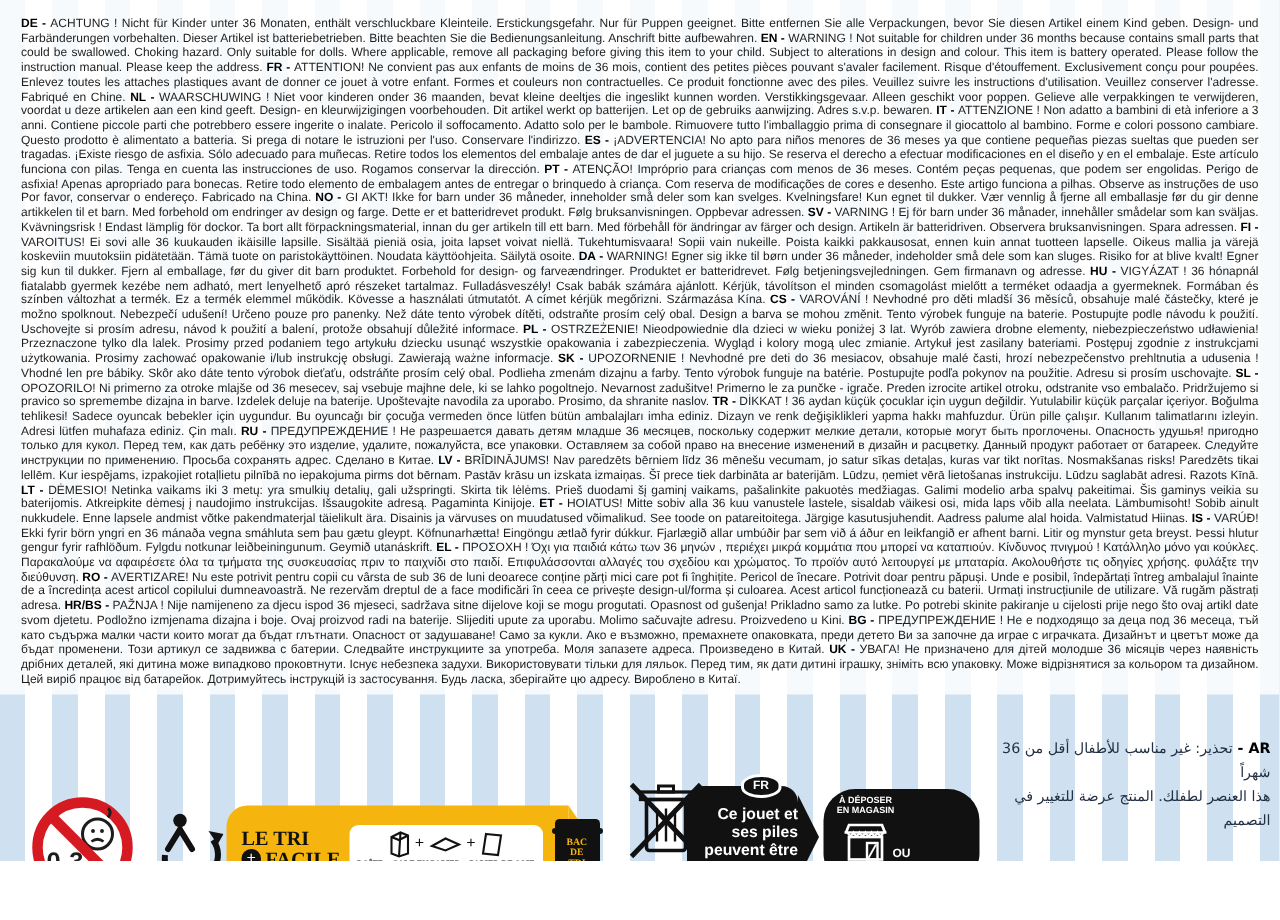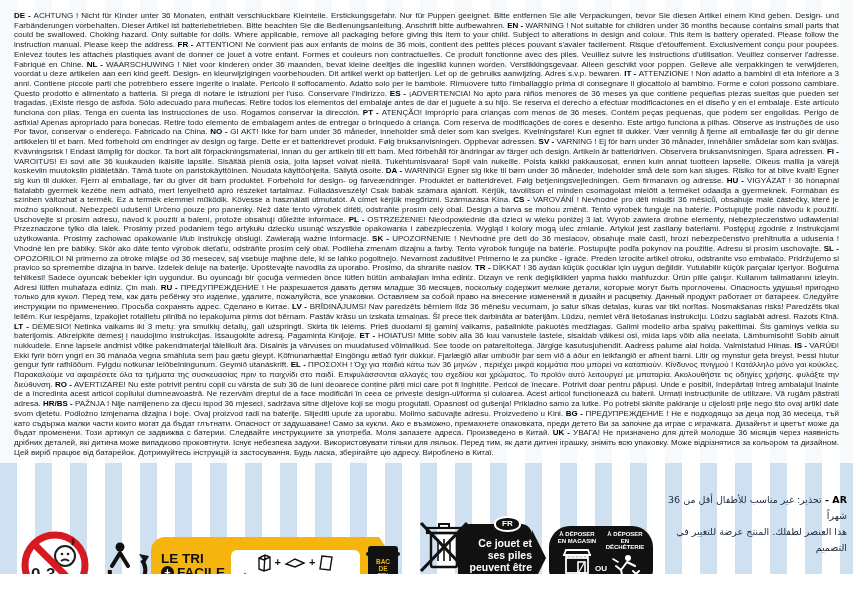--- a/index.html
+++ b/index.html
@@ -29,21 +29,21 @@
   
   .icon-abs{position:absolute;}
   
   .age{left:20px;top:530px;}
   
   .triman{left:103px;top:540px;}
   
   .tri-banner{
     position:absolute;left:151px;top:537px;width:228px;height:57px;
     background:#f5b40e;border-radius:14px 0 0 14px;
-    display:flex;align-items:center;gap:6px;padding-left:10px;box-sizing:border-box;
+    display:flex;align-items:center;gap:6px;padding-left:10px;box-sizing:border-box;font-family:Liberation Serif, serif;
   }
   .tri-banner::after{
     content:"";position:absolute;left:100%;top:0;
     border-top:28.5px solid transparent;border-bottom:28.5px solid transparent;
     border-left:19px solid #f5b40e;
   }
   .tri-text{color:#111;font-weight:bold;font-size:13.5px;line-height:14px;white-space:nowrap;}
   .tri-text .plusrow{display:flex;align-items:center;gap:3px;}
   .plus-circle{
     display:inline-flex;align-items:center;justify-content:center;
@@ -79,21 +79,21 @@
   }
   .bubble-msg{color:#fff;font-weight:bold;font-size:10.5px;line-height:12px;text-align:right;padding-top:6px;}
   .fr-badge{
     position:absolute;left:466px;top:516px;z-index:3;
     background:#111;color:#fff;border:2px solid #fff;border-radius:50%/45%;
     font-size:8px;font-weight:bold;padding:2px 6px;line-height:1;margin-left:28px;
   }
   .bubble-right{
     position:absolute;left:549px;top:526px;width:104px;height:64px;
     background:#111;border-radius:21px;
-    display:flex;justify-content:space-between;padding:5px 7px 4px;box-sizing:border-box;
+    display:flex;justify-content:space-between;padding:5px 7px 4px;box-sizing:border-box;flex-direction:column;
   }
   .option{display:flex;flex-direction:column;align-items:center;gap:2px;width:42px;}
   .option .opt-label{color:#fff;font-weight:bold;font-size:6px;line-height:6.5px;text-align:center;white-space:pre-line;}
   .or-label{
     position:absolute;left:50%;top:38px;transform:translateX(-50%);
     color:#fff;font-weight:bold;font-size:8px;
   }
   .collection-note{
     position:absolute;left:448px;top:595px;width:280px;
     text-align:center;font-size:13px;font-weight:bold;color:#14233c;line-height:9.5px;

